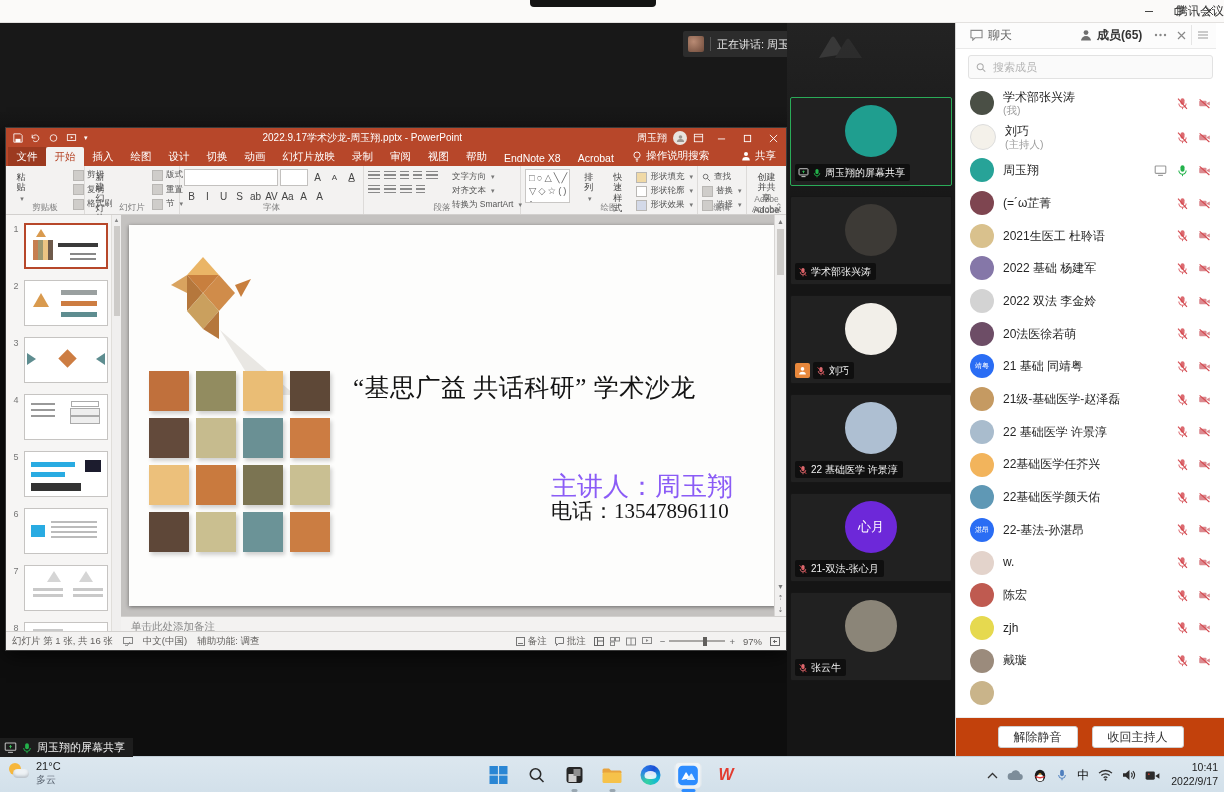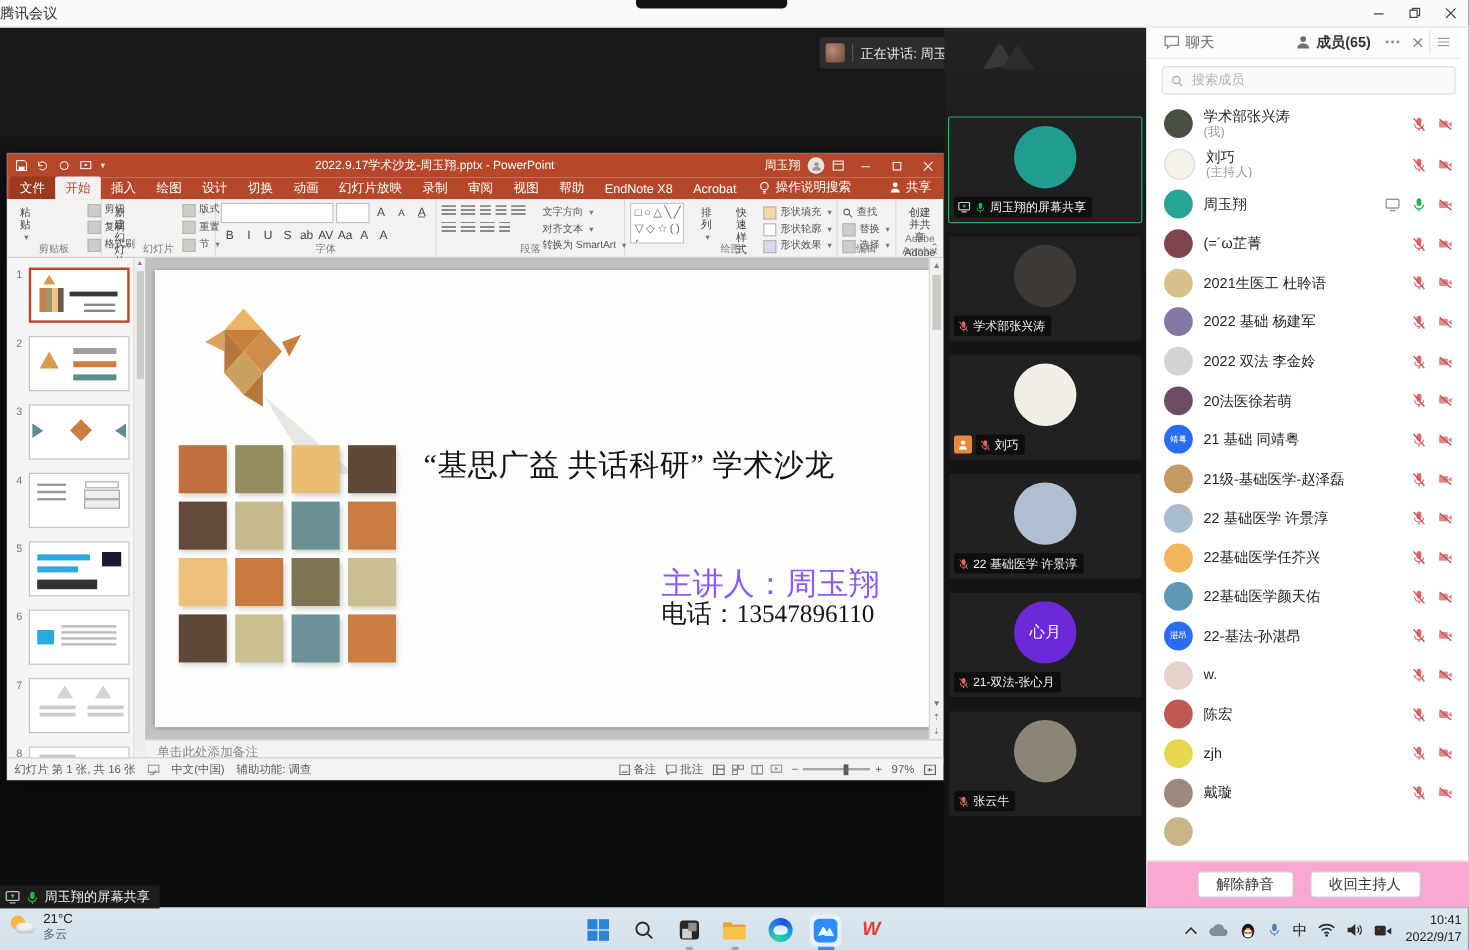--- a/index.html
+++ b/index.html
@@ -3,21 +3,21 @@
 <meta charset="utf-8">
 <style>
   html,body{margin:0;padding:0;}
   body{
     width:1224px;height:792px;overflow:hidden;position:relative;
     font-family:"Liberation Sans","DejaVu Sans",sans-serif;
     background:#0f0f0f;-webkit-font-smoothing:antialiased;
   }
   svg{display:block}
   
-  .titlebar{position:absolute;left:0;top:0;width:1224px;height:22px;background:#fbfaf9;border-bottom:1px solid #e3e1df;display:flex;align-items:center;justify-content:flex-start;z-index:30;}
+  .titlebar{position:absolute;left:0;top:0;width:1224px;height:22px;background:#fbfaf9;border-bottom:1px solid #e3e1df;display:flex;align-items:center;justify-content:flex-end;z-index:30;}
   .titlebar .wtitle{font-size:12px;color:#333;}
   .win-controls{position:absolute;right:0;top:0;height:22px;display:flex;}
   .win-controls .wc{width:30px;height:22px;display:grid;place-items:center;color:#444;}
   .notch{position:absolute;left:530px;top:0;width:126px;height:7px;background:#141414;border-radius:0 0 4px 4px;z-index:40;}
   
   .share{position:absolute;left:0;top:22px;width:787px;height:734px;background:linear-gradient(#181818 0 90px,#0e0e0e 140px 100%);}
   .speak-chip{position:absolute;left:683px;top:9px;height:26px;background:#2c2c2c;border-radius:2px;display:flex;align-items:center;padding:0 8px 0 5px;gap:6px;}
   .speak-chip .sp-av{width:16px;height:16px;border-radius:2px;background:radial-gradient(circle at 35% 35%,#b98b74,#6e4a3a);}
   .speak-chip .sp-div{width:1px;height:14px;background:#555;}
   .speak-chip .sp-txt{font-size:11px;color:#e8e8e8;white-space:nowrap;}
@@ -59,21 +59,21 @@
   .mrow.two{height:34px;}
   .mavatar{width:24px;height:24px;border-radius:50%;flex:0 0 auto;display:grid;place-items:center;overflow:hidden;}
   .mavatar.light{border:1px solid #ddd;}
   .mav-txt{font-size:7px;color:#fff;letter-spacing:0;}
   .mtext{margin-left:9px;display:flex;flex-direction:column;line-height:1.2;min-width:0;}
   .mname{font-size:12px;color:#262626;white-space:nowrap;overflow:hidden;text-overflow:ellipsis;max-width:150px;}
   .msub{font-size:10.5px;color:#9c9c9c;}
   .micons{margin-left:auto;display:flex;align-items:center;gap:9px;}
   .micons .ic{width:13px;height:13px;}
   .partial-av{width:24px;height:24px;border-radius:50%;background:#c9b48a;margin:4px 0 0 14px;}
-  .p-footer{position:absolute;left:0;right:0;bottom:0;height:38px;border-top:1px solid #ececec;background:#f9a8d4;display:flex;align-items:center;justify-content:center;gap:14px;}
+  .p-footer{position:absolute;left:0;right:0;bottom:0;height:38px;border-top:1px solid #ececec;background:#c2410c;display:flex;align-items:center;justify-content:center;gap:14px;}
   .p-btn{height:22px;padding:0 15px;border:1px solid #cfcfcf;border-radius:3px;background:#fff;font-size:12px;color:#333;display:flex;align-items:center;font-family:inherit;}
   
   .ppt{position:absolute;left:6px;top:106px;width:780px;height:522px;background:#f3f2f1;box-shadow:0 0 0 1px #3a3a3a,0 6px 18px rgba(0,0,0,.6);font-size:11px;}
   .ppt-title{position:absolute;left:0;top:0;right:0;height:20px;background:#b7472a;display:flex;align-items:center;color:#fff;}
   .qat{display:flex;align-items:center;gap:7px;margin-left:7px;}
   .ppt-title .ttl{flex:1;text-align:center;font-size:10px;white-space:nowrap;overflow:hidden;}
   .ppt-user{display:flex;align-items:center;gap:6px;margin-right:4px;}
   .ppt-user .uname{font-size:10px;}
   .ppt-user .uav{width:14px;height:14px;border-radius:50%;background:#e8e3de;display:grid;place-items:center;}
   .pwc{display:flex;}

